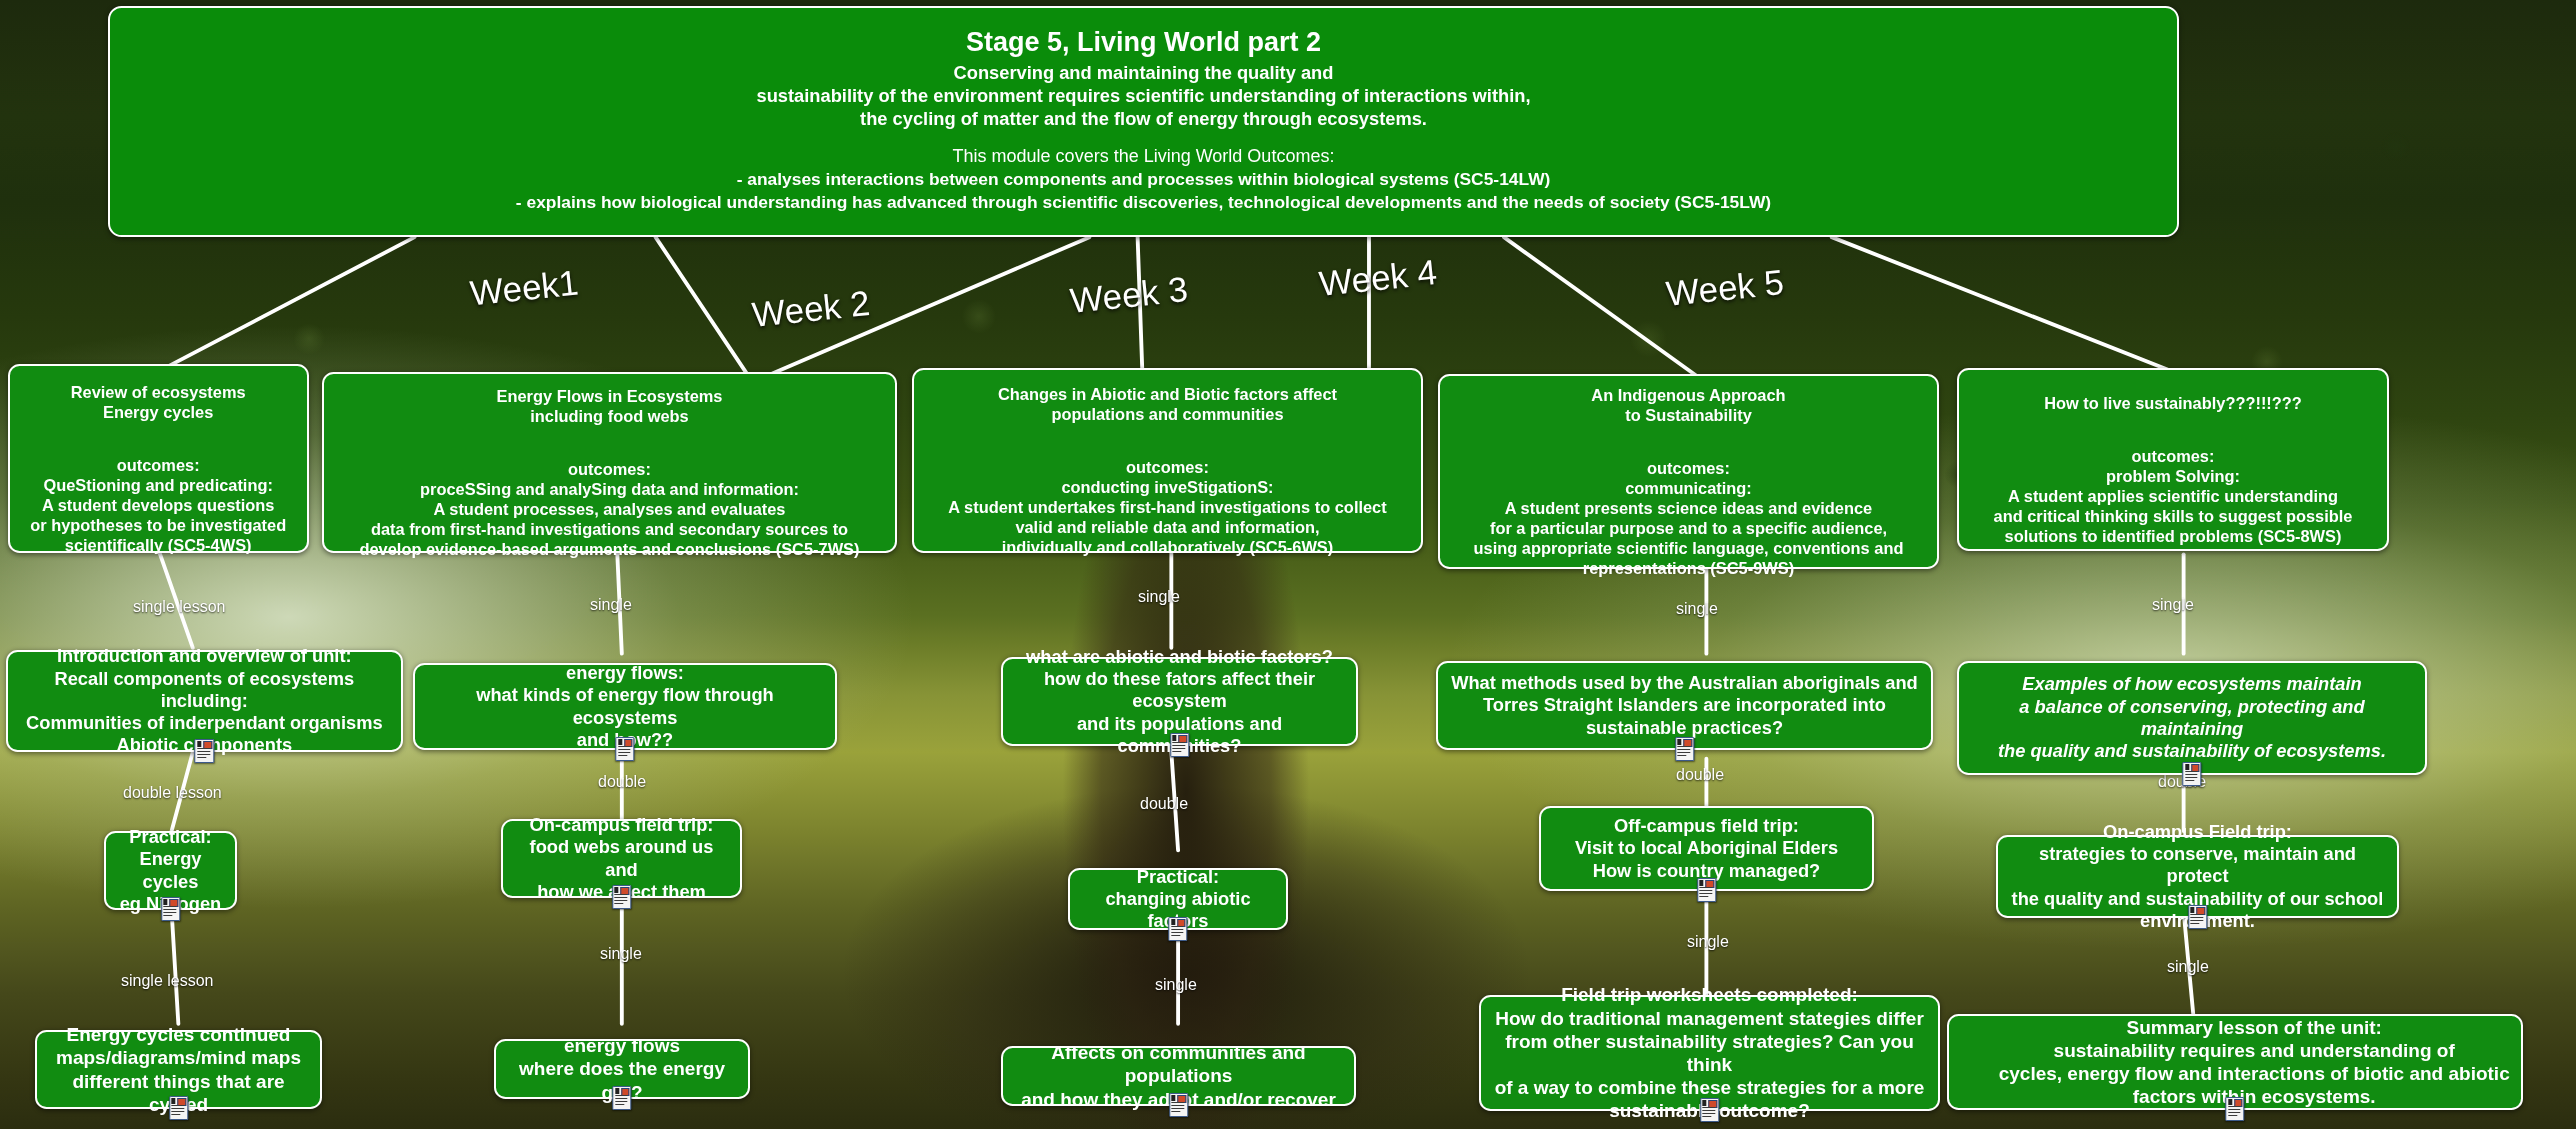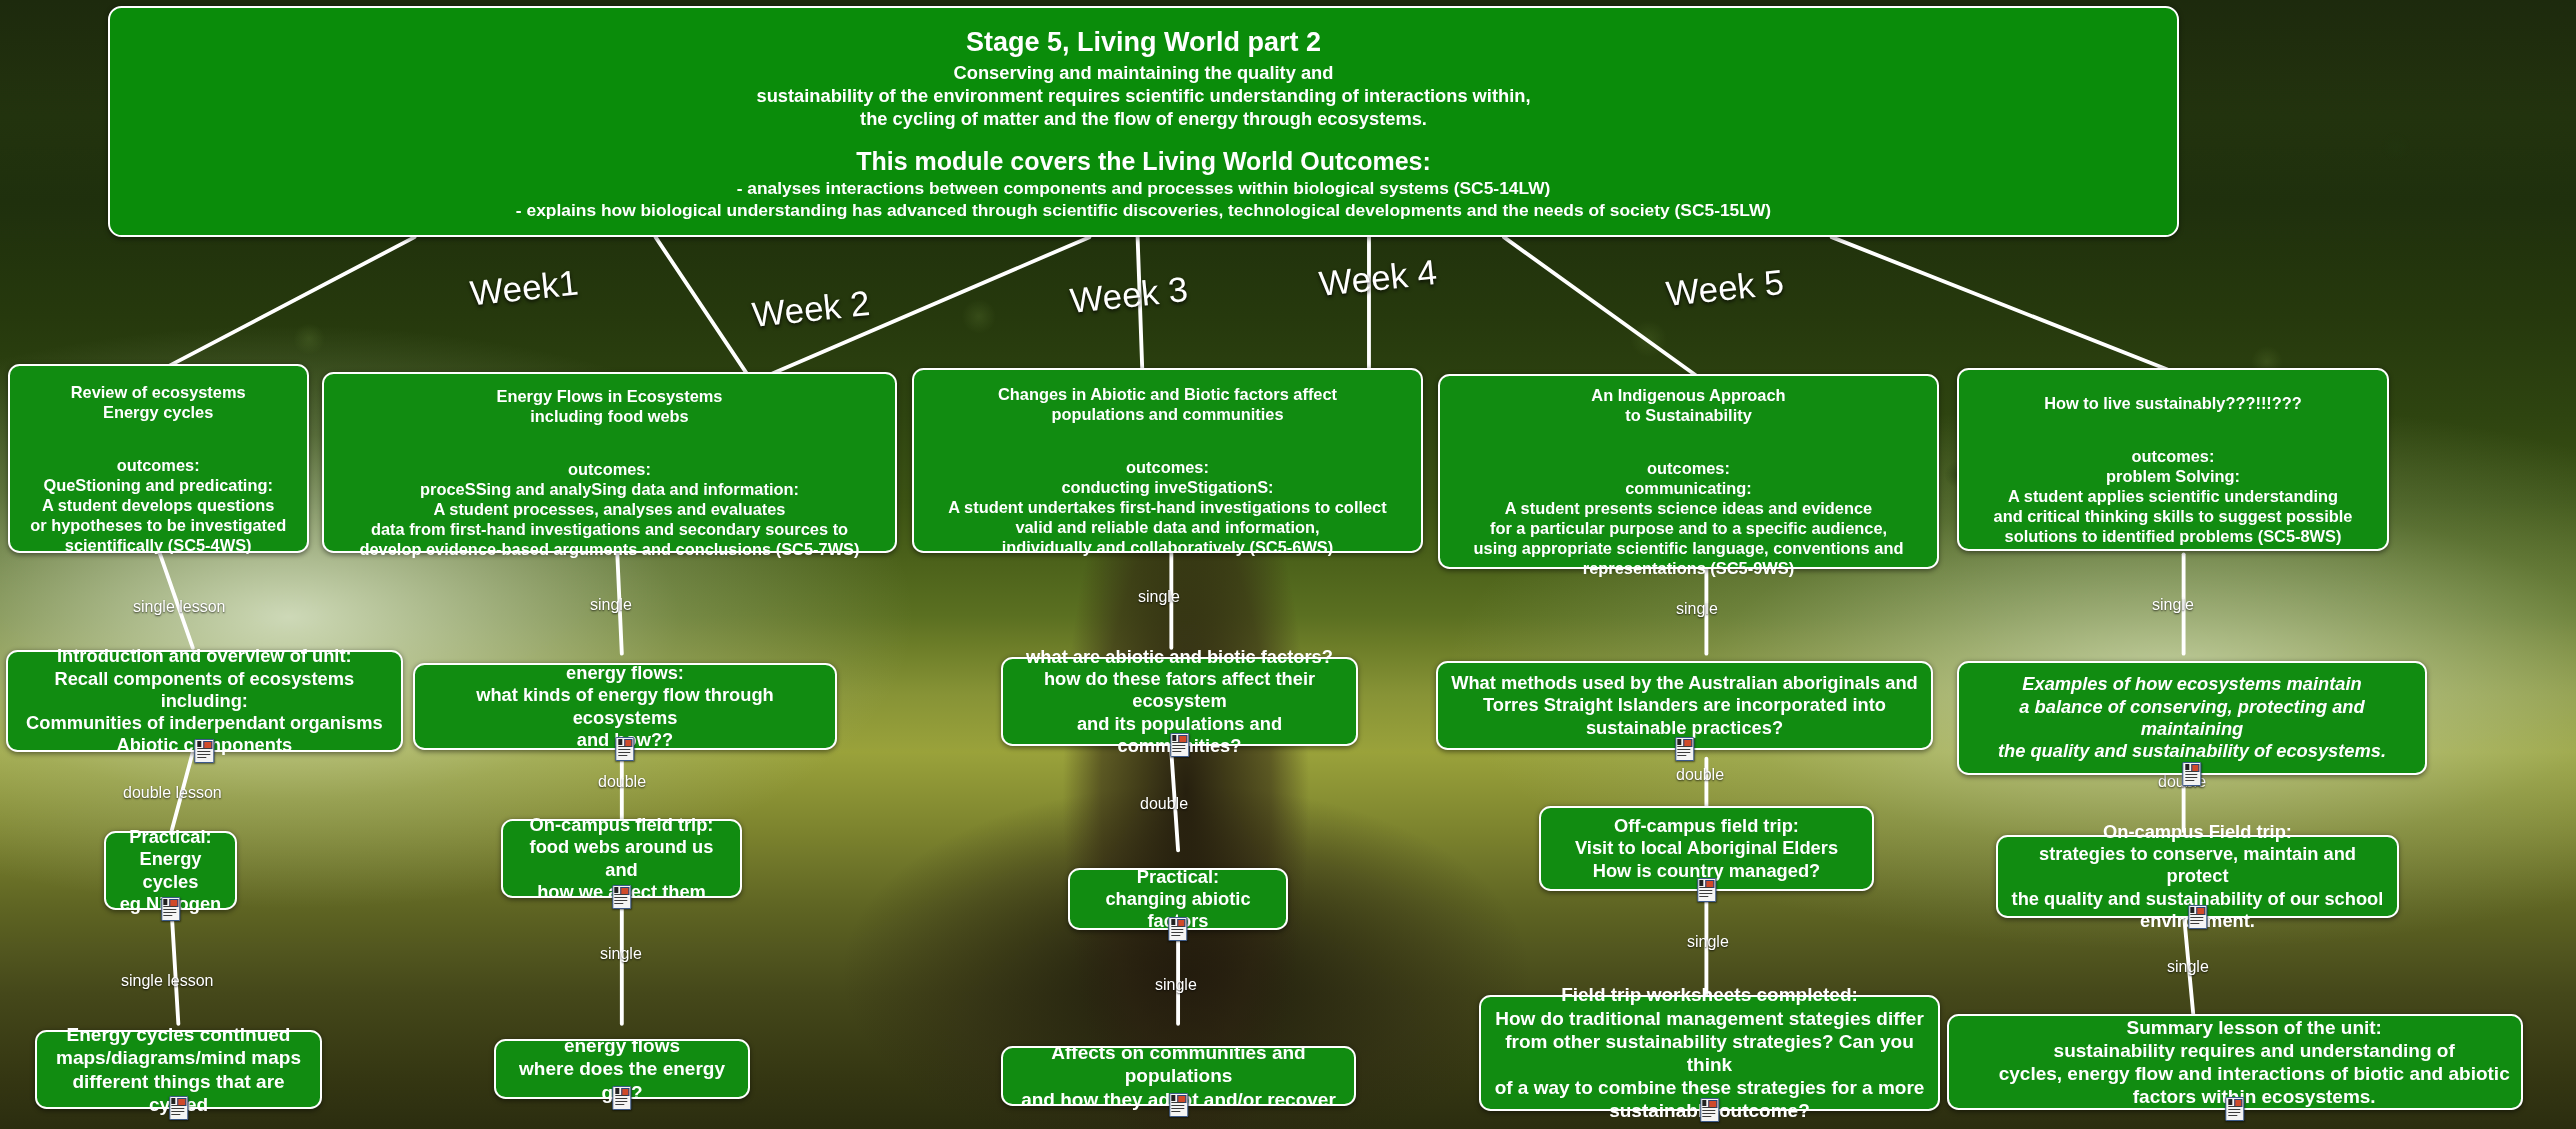--- a/index.html
+++ b/index.html
@@ -86,21 +86,21 @@
   .head{
     background:#0a8c0a;
     border-width:2.9px;
     border-radius:13.5px;
     font-weight:normal;
     align-items:flex-start;
     padding-top:18px;
   }
   .head .t1{font-size:27px;font-weight:bold;display:block;margin-bottom:1.9px;}
   .head .t2{font-size:18.3px;font-weight:bold;display:block;line-height:1.28;}
-  .head .t3{font-size:25px;font-weight:bold;display:block;margin-top:15.4px;}
+  .head .t3{font-size:18px;font-weight:normal;display:block;margin-top:15.4px;}
   .head .t4{font-size:17.4px;font-weight:bold;display:block;line-height:1.30;}
   .lvl1{font-size:16.4px;}
   .lvl1 .title{display:block;margin-bottom:33px;}
   .lvl2{font-size:18.3px;}
   .lvl3{font-size:18.3px;}
   .lvl4{font-size:19px;}
   
   .doc{
     position:absolute;left:50%;bottom:-12.5px;transform:translateX(-50%);
     width:17.4px;height:22px;

